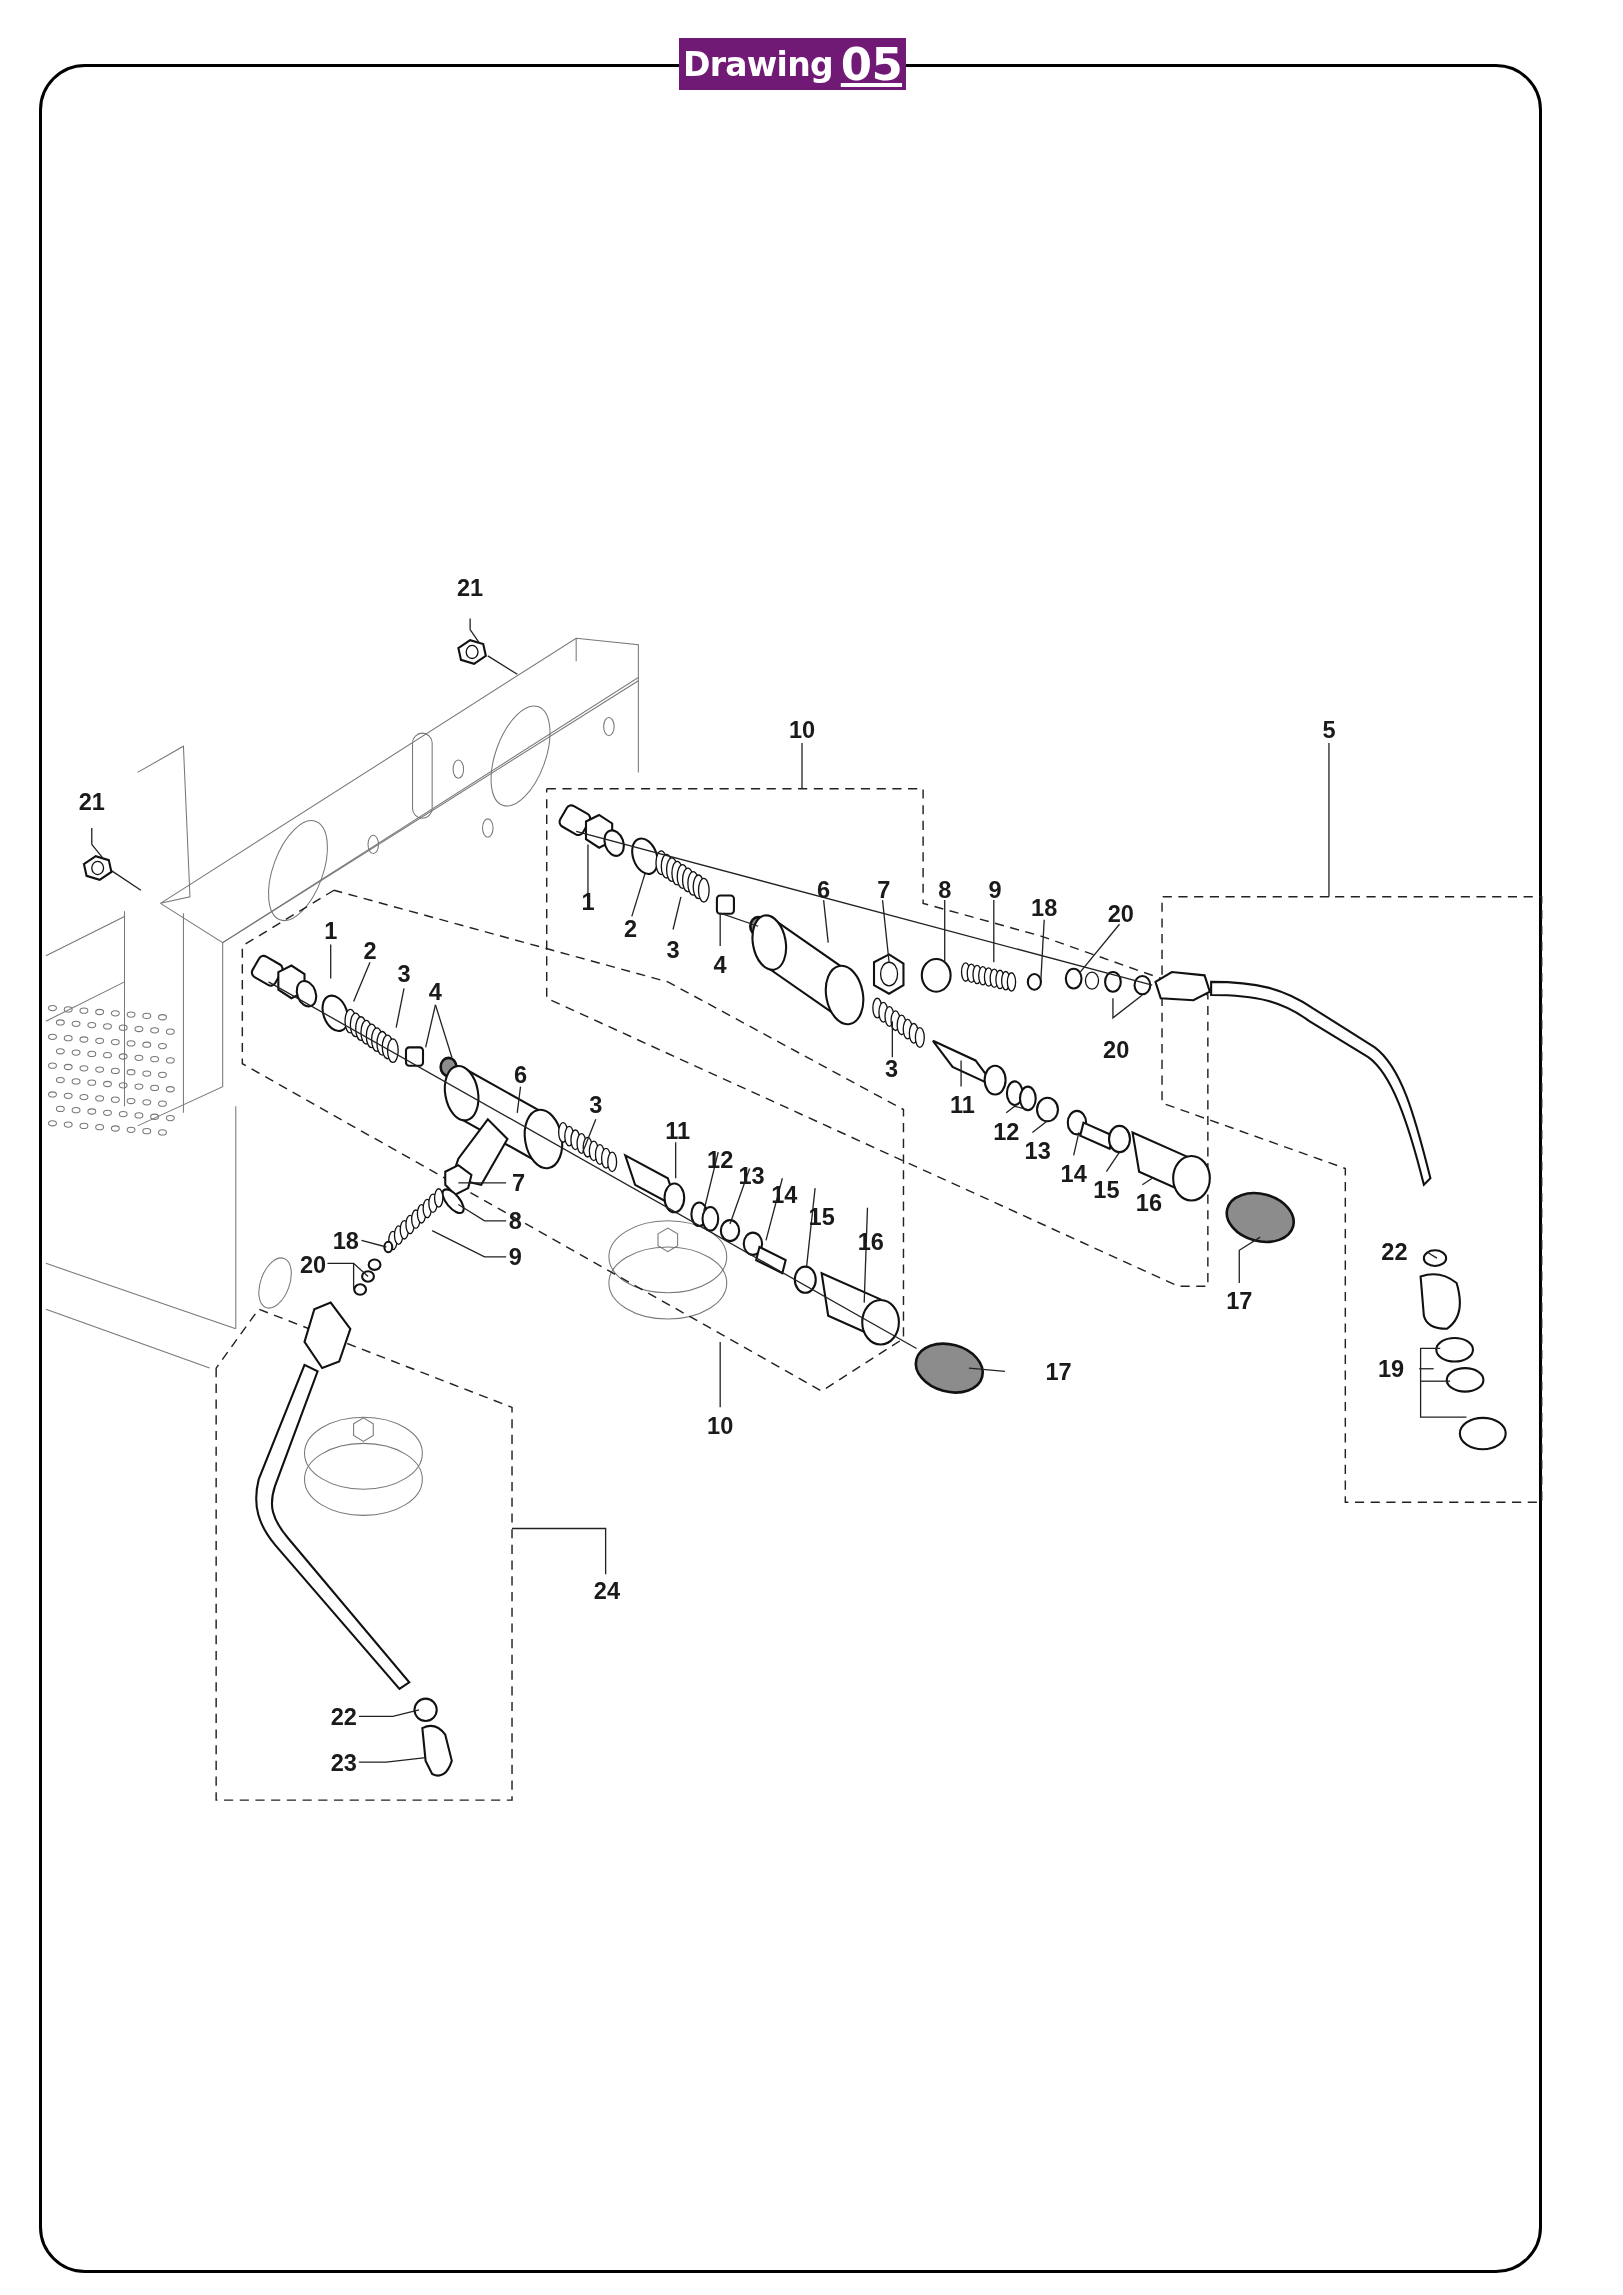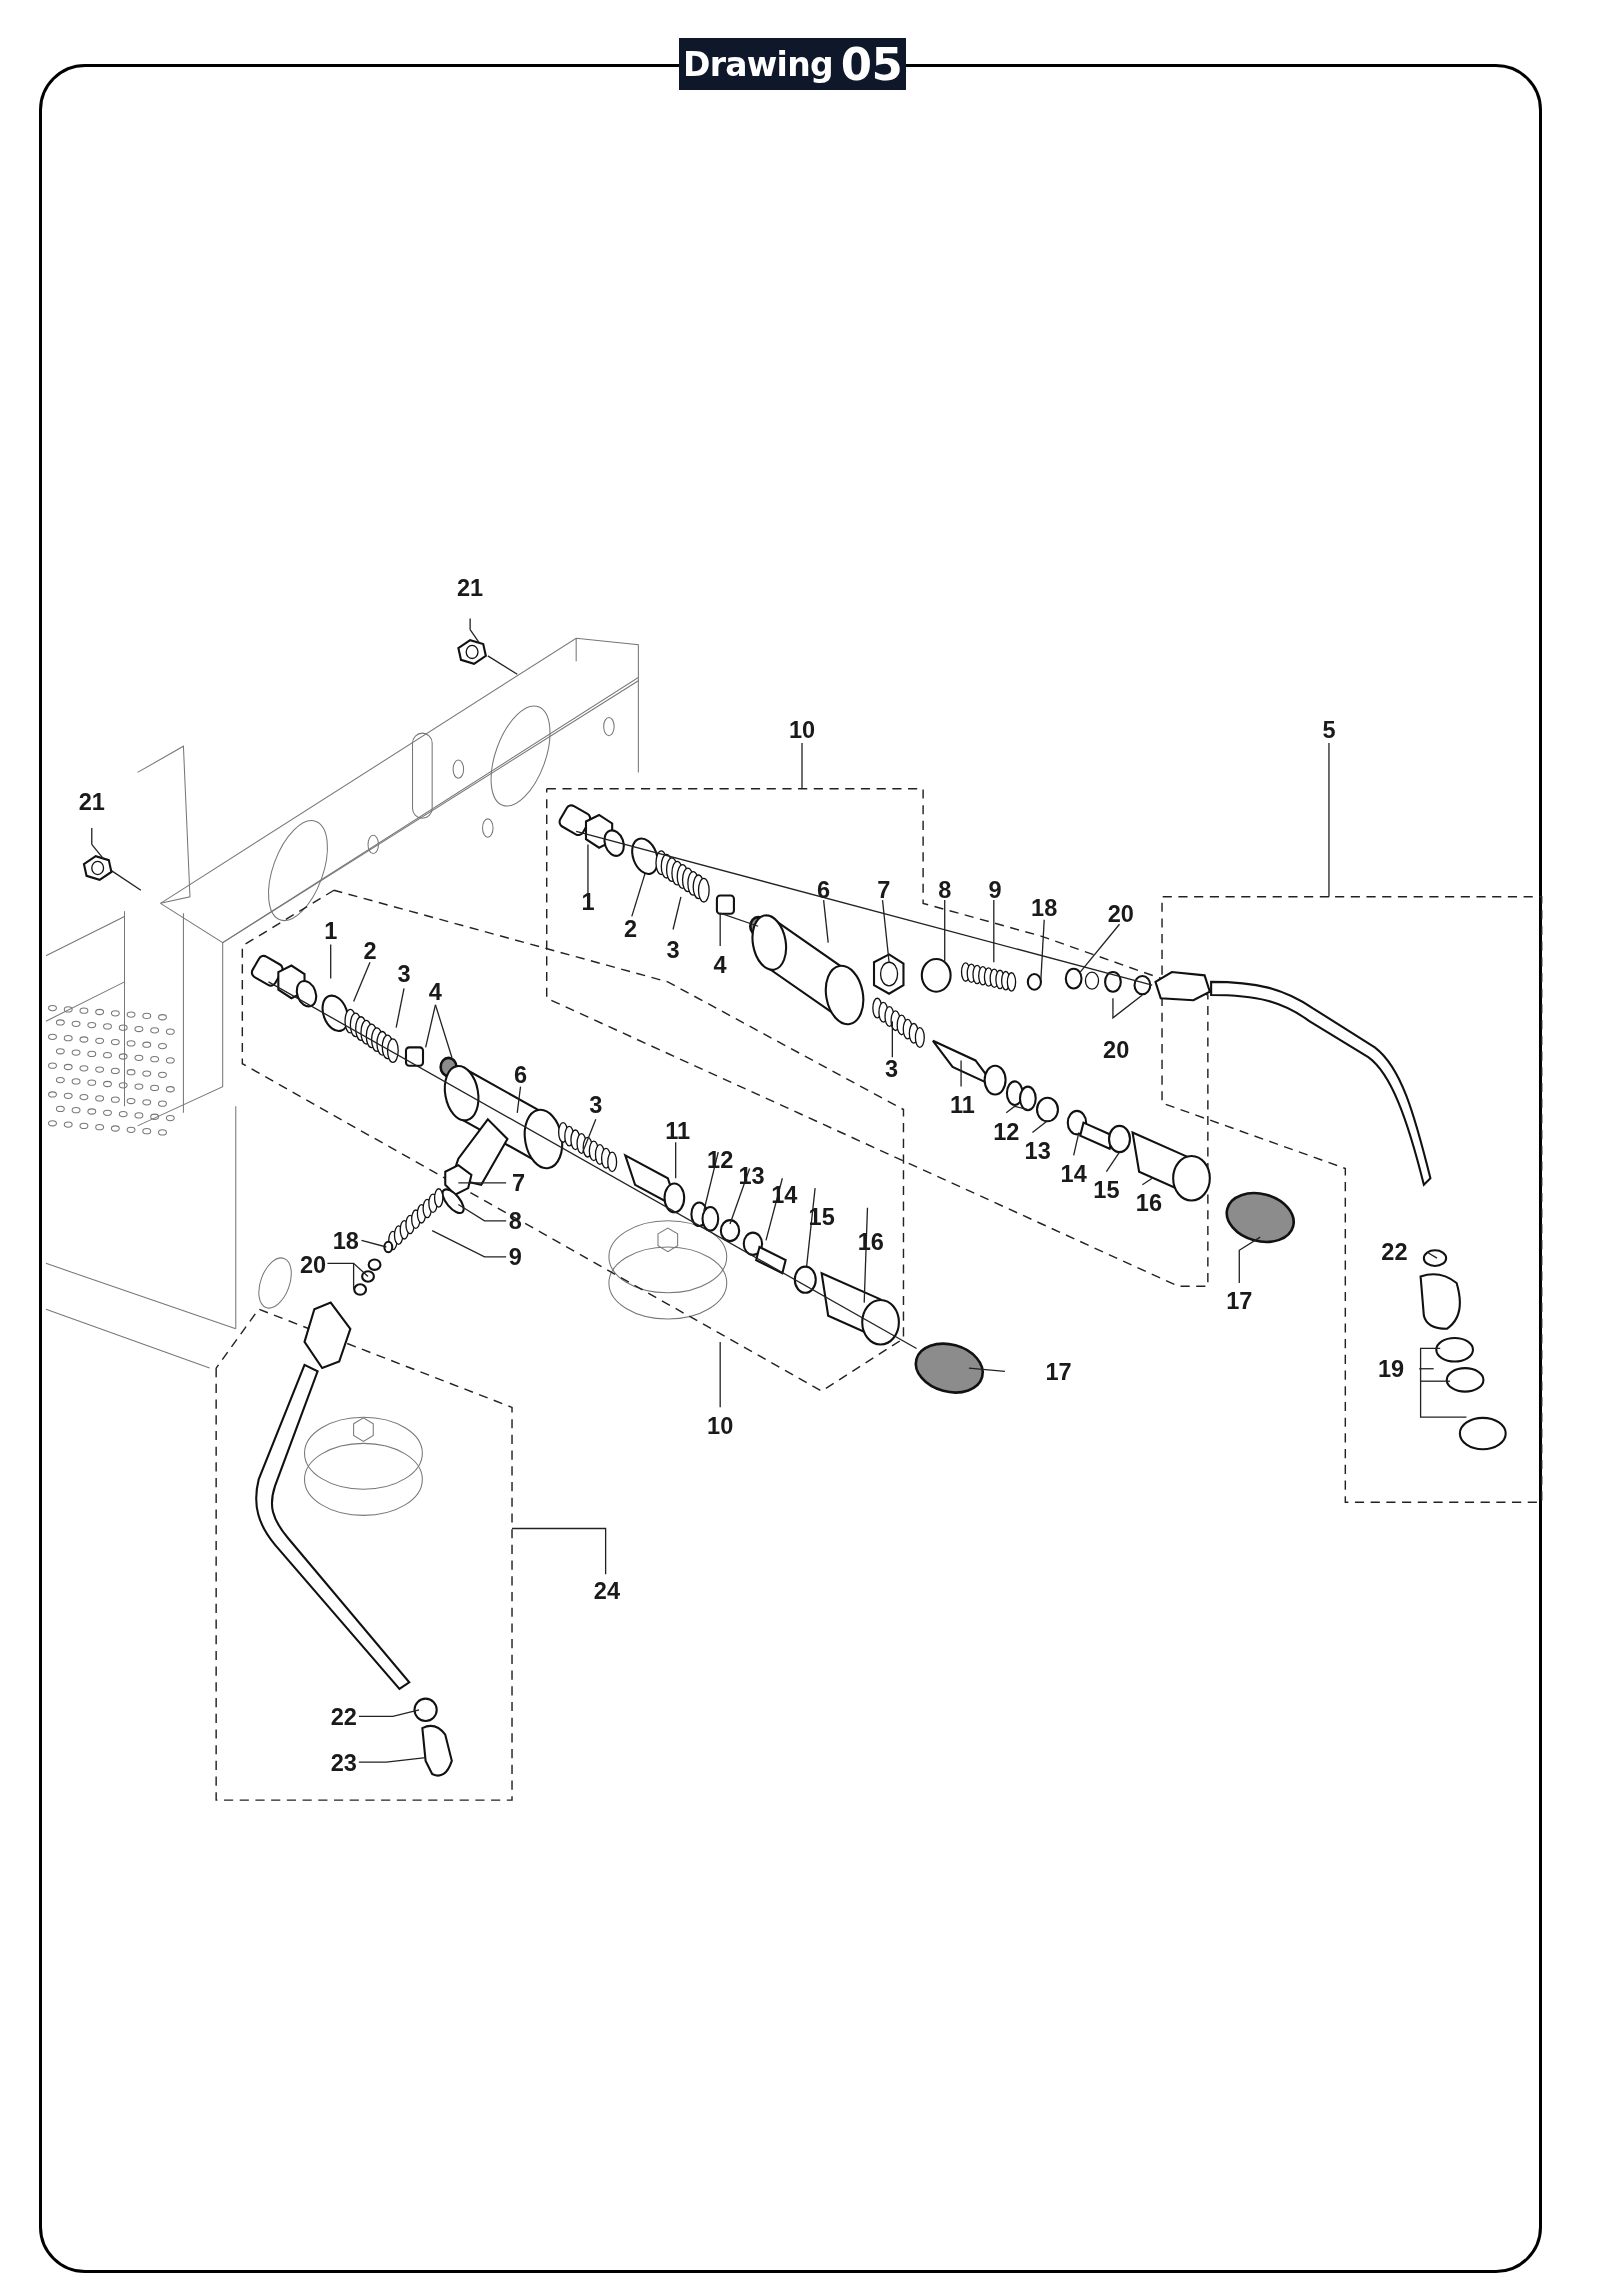--- a/index.html
+++ b/index.html
@@ -1,20 +1,20 @@
 <!DOCTYPE html>
 <html style="font-size:10.5px"><head>
 <meta charset="utf-8">
 <style>
   html,body{margin:0;padding:0;background:#ffffff;}
   body{width:1623px;height:2295px;position:relative;overflow:hidden;font-family:"Liberation Sans",sans-serif;}
   #frame{position:absolute;left:39px;top:64px;width:1503px;height:2209px;border:3.3px solid #000;border-radius:46px;box-sizing:border-box;}
-  #title-box{position:absolute;left:679px;top:38px;width:227px;height:52px;background:#0f172a;color:#fff;display:flex;align-items:center;justify-content:center;font-family:"DejaVu Sans",sans-serif;font-weight:bold;letter-spacing:-0.7px;}
+  #title-box{position:absolute;left:679px;top:38px;width:227px;height:52px;background:#701a75;color:#fff;display:flex;align-items:center;justify-content:center;font-family:"DejaVu Sans",sans-serif;font-weight:bold;letter-spacing:-0.7px;}
   #title-box .t1{font-size:33px;margin-right:7.9px;}
-  #title-box .t2{font-size:45px;}
+  #title-box .t2{font-size:45px;text-decoration:underline;}
   svg#drawing{position:absolute;left:0;top:0;width:1623px;height:2295px;}
   .lbl{font-family:"Liberation Sans",sans-serif;font-weight:bold;font-size:36px;fill:#1a1a1a;}
   .lead{stroke:#222;stroke-width:2;fill:none;}
   .dash{stroke:#222;stroke-width:2.2;fill:none;stroke-dasharray:14 10;}
   .frame-line{stroke:#777;stroke-width:1.6;fill:none;}
   .part{stroke:#111;stroke-width:3.2;fill:#fff;}
   .part-thin{stroke:#111;stroke-width:2;fill:#fff;}
   .grey{fill:#8c8c8c;stroke:#111;stroke-width:4;}
 </style>
 </head>

